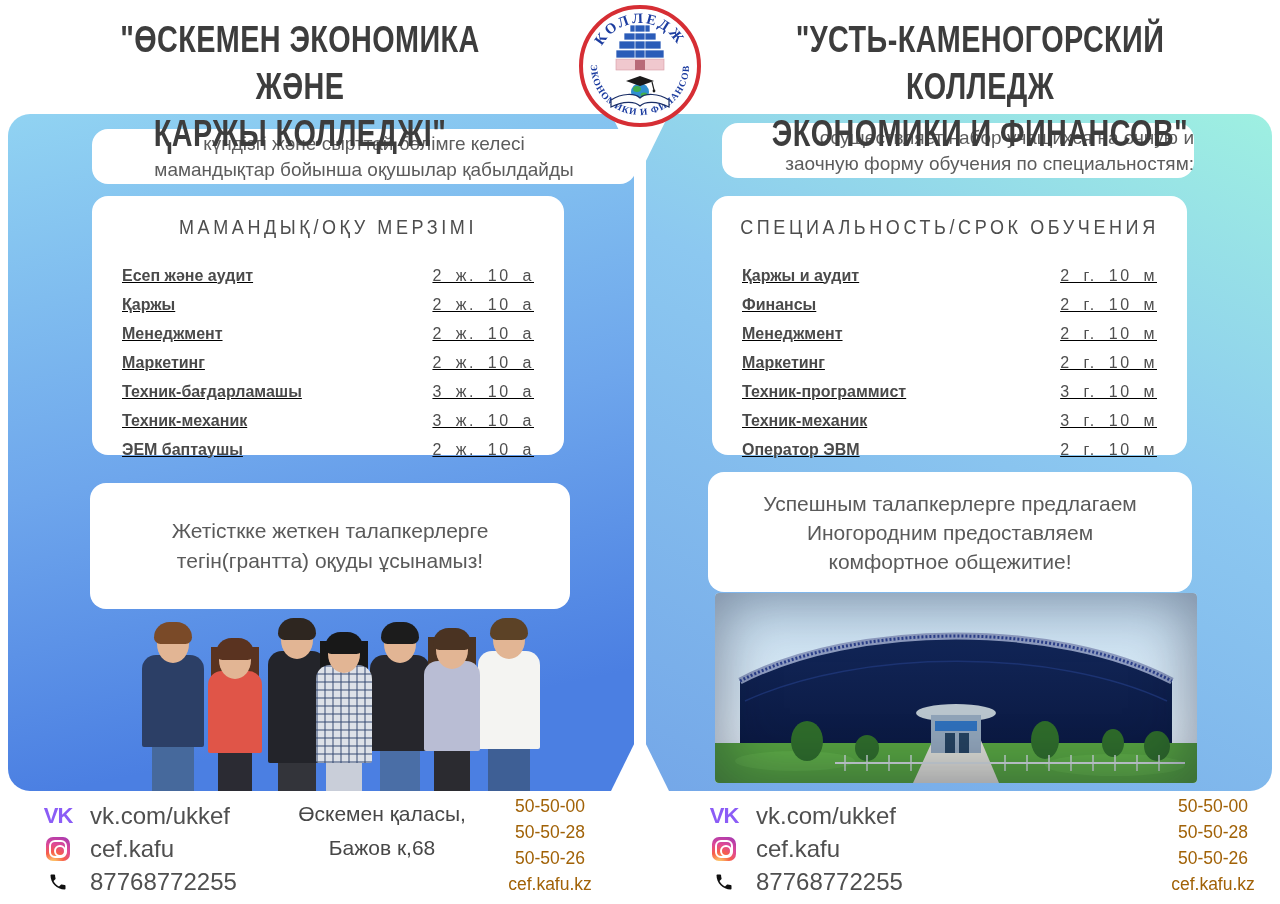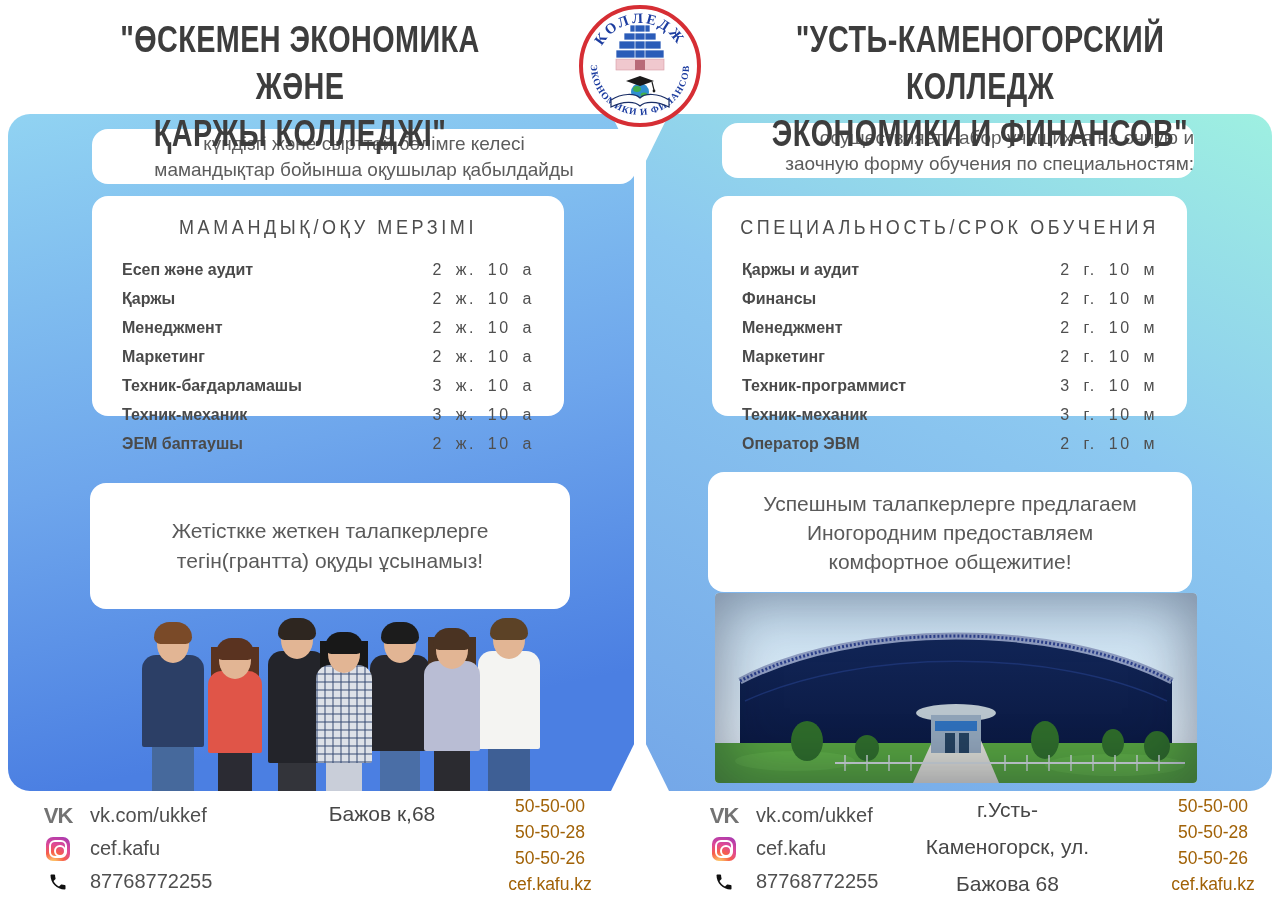--- a/index.html
+++ b/index.html
@@ -27,28 +27,28 @@
   .notch-top    { top:55px;  }
   .notch-bottom { top:732px; }
 
   
   .card { position:absolute; background:#fff; border-radius:16px; z-index:3; }
   .intro { height:55px; display:flex; flex-direction:column; justify-content:center;
            text-align:center; font-size:19px; line-height:26px; color:#5c5c5c; }
   .intro-left  { left:92px;  top:123px; width:544px;margin-top:6px; }
   .intro-right { left:722px; top:123px; width:472px;text-align:right; }
 
-  .table-card { height:220px; }
+  .table-card { height:259px; }
   .table-left  { left:92px;  top:196px; width:472px; }
   .table-right { left:712px; top:196px; width:475px; }
   .table-header { margin-top:20px; text-align:center; font-size:20px; font-weight:500;
                   letter-spacing:4px; color:#4d4d4d; transform:scaleX(.9); transform-origin:center; }
   .rows { margin-top:22px; }
-  .trow { display:flex; justify-content:space-between; 
-          height:29px; padding:0 30px; }
+  .trow { display:flex; justify-content:space-between; align-items:center;
+          height:29px; padding:0 30px;text-decoration:underline; }
   .trow .lbl { font-size:16px; font-weight:700; color:#4a4a4a; }
   .trow .val { font-size:16px; color:#4f4f4f; letter-spacing:2.5px; word-spacing:5px; }
 
   .promo { text-align:center; color:#5a5a5a; font-size:21px; display:flex;
            flex-direction:column; justify-content:center; }
   .promo-left  { left:90px;  top:483px; width:480px; height:126px; line-height:30px; }
   .promo-right { left:708px; top:472px; width:484px; height:120px; line-height:29px; }
   .promo b { font-weight:700; color:#4e4e4e; }
 
   
@@ -81,22 +81,22 @@
   .photo-building::after { content:""; position:absolute; inset:0;
                     box-shadow:inset 0 0 55px 8px rgba(8,12,40,.38); border-radius:4px; }
 
   
   .footer { position:absolute; left:0; top:791px; width:1280px; height:113px; background:#fff; z-index:5; }
   .socials { position:absolute; top:8px; }
   .socials-left  { left:40px; }
   .socials-right { left:706px; }
   .srow { display:flex; align-items:center; height:33px; }
   .srow .ic { width:36px; display:flex; justify-content:center; }
-  .srow .txt { margin-left:14px; font-size:20px; color:#4f4f4f; }
-  .vk-logo { font-size:22px; font-weight:800; color:#737373; letter-spacing:-1px; }
+  .srow .txt { margin-left:14px; font-size:24px; color:#4f4f4f; }
+  .vk-logo { font-size:22px; font-weight:800; color:#8b5cf6; letter-spacing:-1px; }
   .ig-icon { width:24px; height:24px; border-radius:7px; position:relative;
              background:radial-gradient(circle at 30% 110%, #fdc468 8%, #f75e48 36%, #df4996 62%, #9b36b7 100%); }
   .ig-icon::before { content:""; position:absolute; inset:3px; border:2px solid #fff; border-radius:6px; }
   .ig-icon::after  { content:""; position:absolute; left:8px; top:8px; width:8px; height:8px;
                      border:2px solid #fff; border-radius:50%; }
   .addr { position:absolute; text-align:center; font-size:21px; color:#474747; }
   .addr-left  { left:272px; top:6px;  width:220px; line-height:34px; }
   .addr-right { left:885px; top:0px;  width:245px; line-height:37px; }
   .phones { position:absolute; top:2px; width:110px; text-align:center;
             font-size:17.5px; color:#a16207; line-height:26px; }
@@ -354,20 +354,21 @@
         <span class="ic">
           <svg width="20" height="20" viewBox="0 0 24 24">
               <path fill="#111111" d="M6.62 10.79c1.44 2.83 3.76 5.14 6.59 6.59l2.2-2.21c.27-.27.67-.36 1.02-.24 1.12.37 2.33.57 3.57.57.55 0 1 .45 1 1V20c0 .55-.45 1-1 1-9.39 0-17-7.61-17-17 0-.55.45-1 1-1h3.5c.55 0 1 .45 1 1 0 1.25.2 2.45.57 3.57.11.35.03.74-.25 1.02l-2.2 2.2z"></path>
             </svg>
         </span>
         <span class="txt">87768772255</span>
       </div>
     </div>
 
     <div class="addr addr-left">
+      <div>Өскемен қаласы,</div>
       <div>Бажов к,68</div>
     </div>
 
     <div class="phones phones-left">
       <div>50-50-00</div>
       <div>50-50-28</div>
       <div>50-50-26</div>
       <div>cef.kafu.kz</div>
     </div>
 
@@ -387,25 +388,20 @@
       <div class="srow">
         <span class="ic">
           <svg width="20" height="20" viewBox="0 0 24 24">
               <path fill="#111111" d="M6.62 10.79c1.44 2.83 3.76 5.14 6.59 6.59l2.2-2.21c.27-.27.67-.36 1.02-.24 1.12.37 2.33.57 3.57.57.55 0 1 .45 1 1V20c0 .55-.45 1-1 1-9.39 0-17-7.61-17-17 0-.55.45-1 1-1h3.5c.55 0 1 .45 1 1 0 1.25.2 2.45.57 3.57.11.35.03.74-.25 1.02l-2.2 2.2z"></path>
             </svg>
         </span>
         <span class="txt">87768772255</span>
       </div>
     </div>
 
-    <div class="addr addr-right">
-      <div>г.Усть-</div>
-      <div>Каменогорск, ул.</div>
-      <div>Бажова 68</div>
-    </div>
 
     <div class="phones phones-right">
       <div>50-50-00</div>
       <div>50-50-28</div>
       <div>50-50-26</div>
       <div>cef.kafu.kz</div>
     </div>
 
   </div>
 </div>

